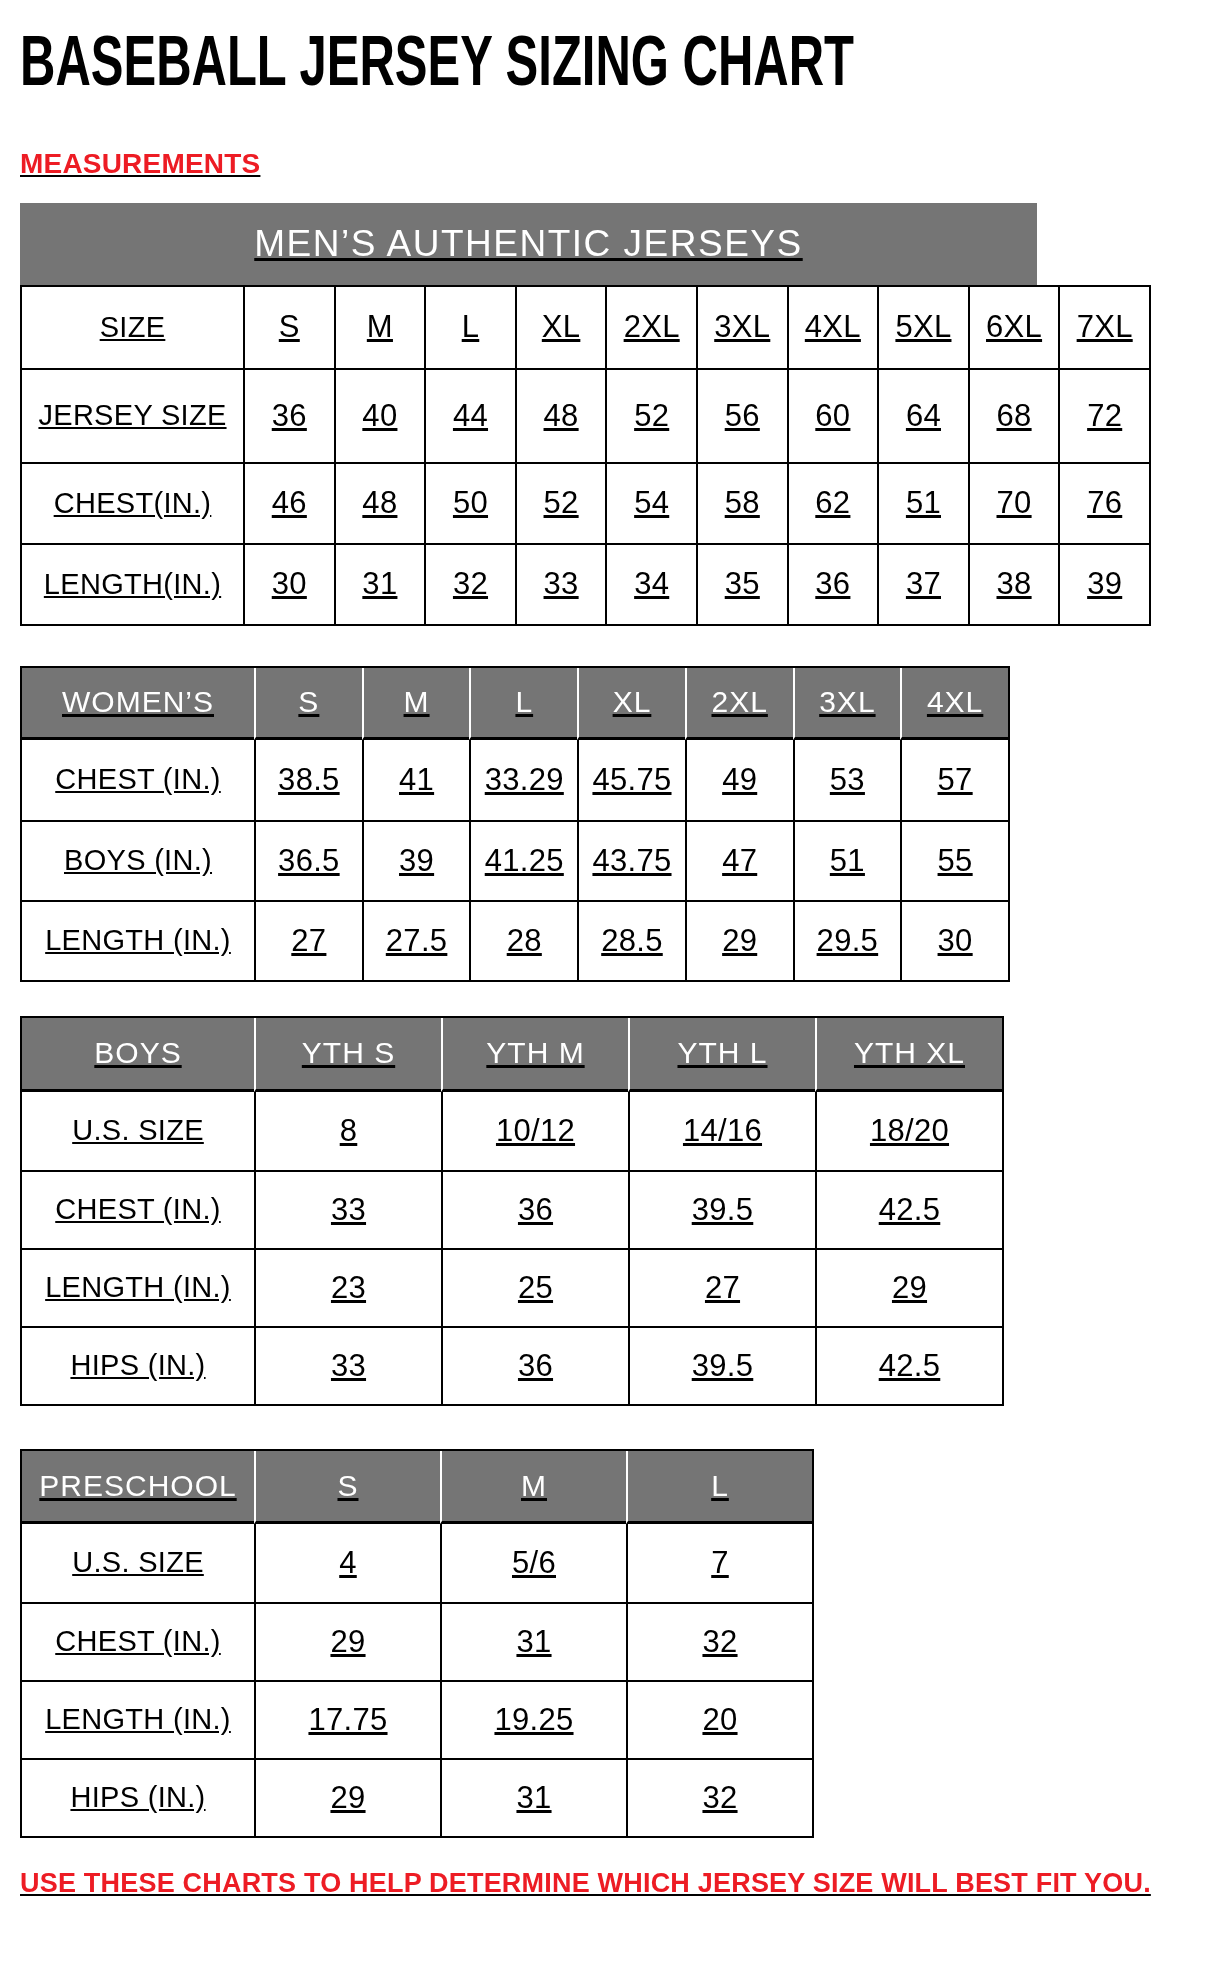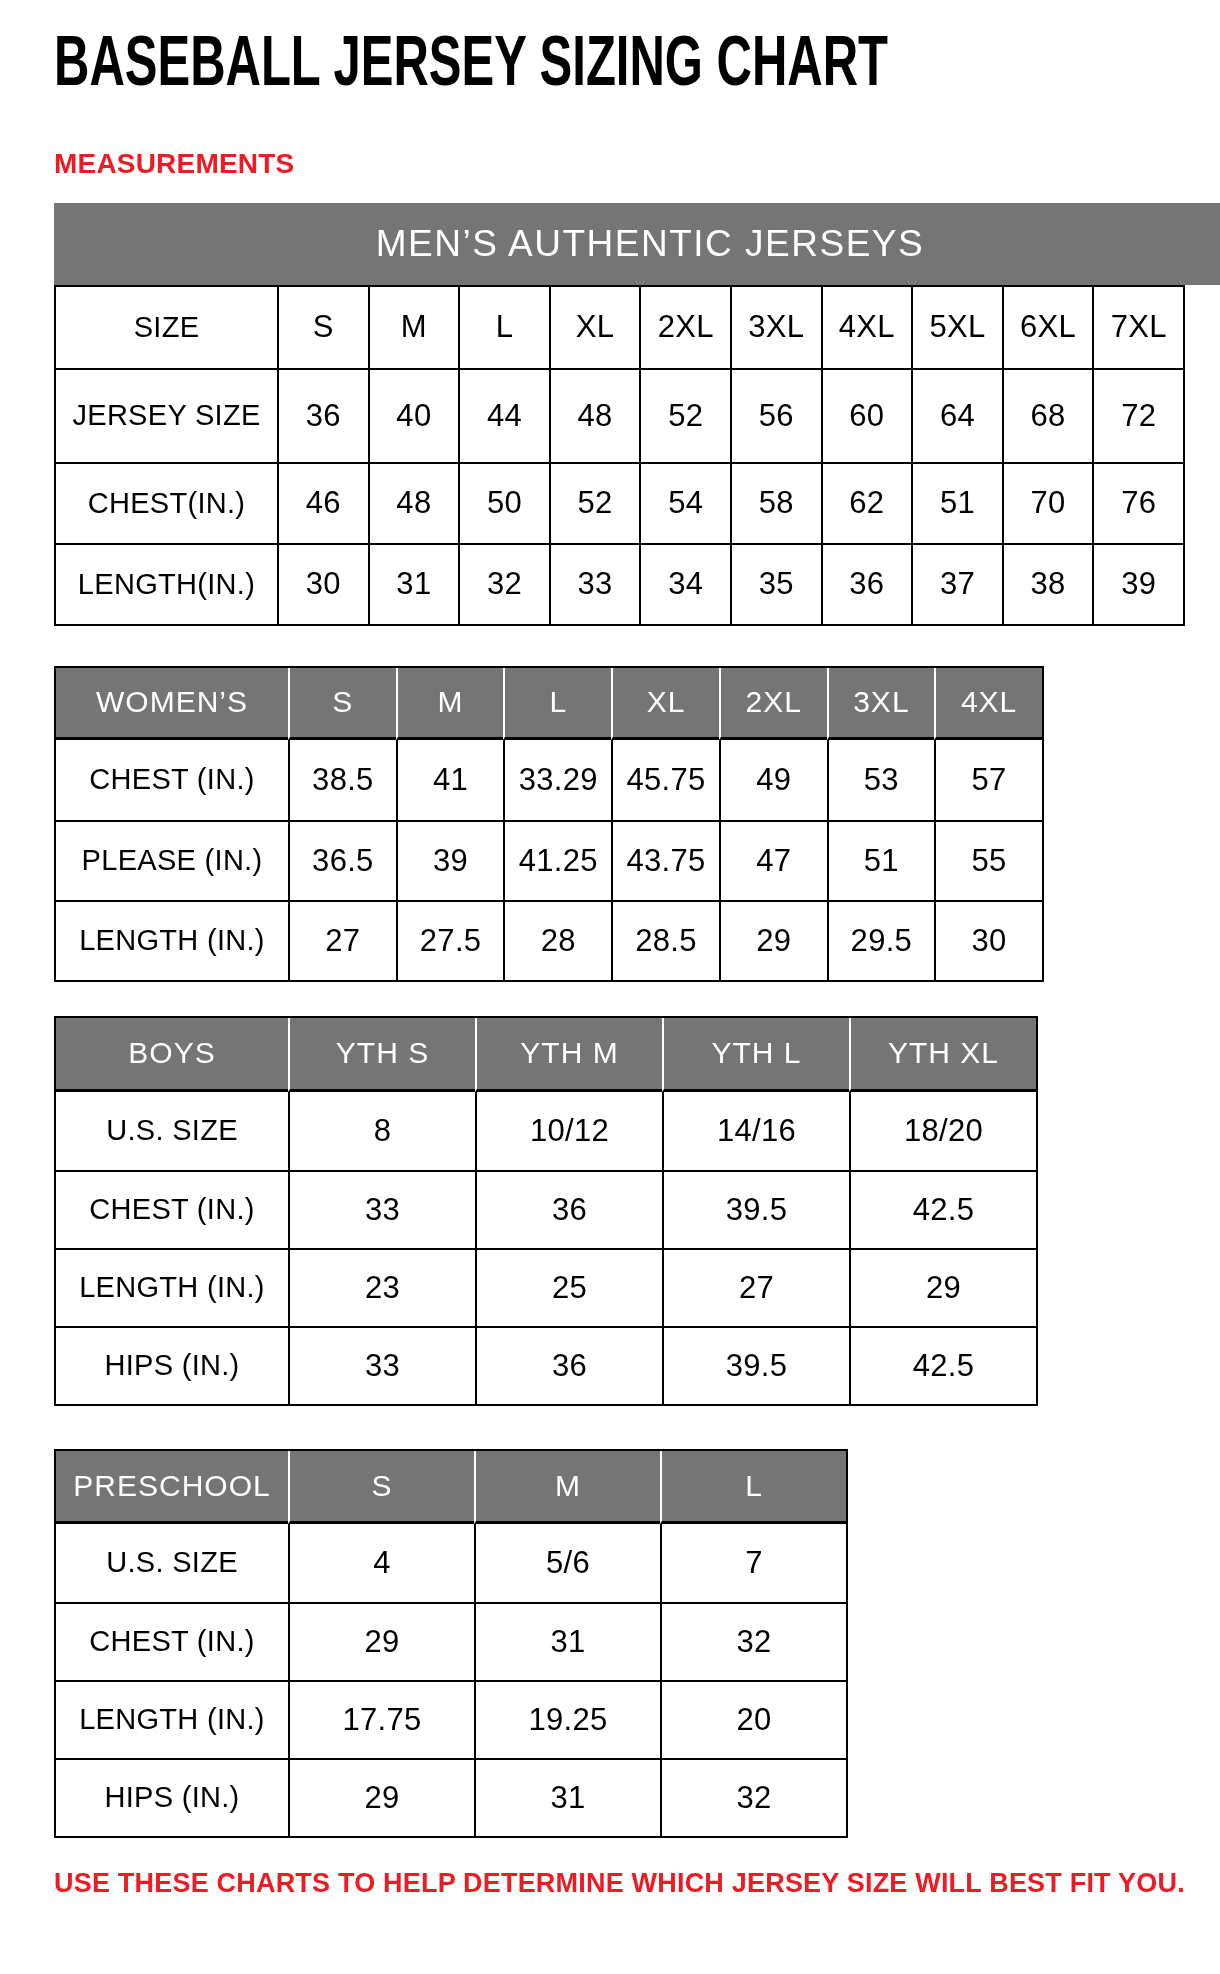--- a/index.html
+++ b/index.html
@@ -9,21 +9,21 @@
   }
   *{box-sizing:border-box;margin:0;padding:0;}
   html,body{background:#ffffff;}
   body{
     width:1220px;
     min-height:1974px;
     font-family:"Liberation Sans", sans-serif;
     color:var(--ink);
     position:relative;
   }
-  .page{padding:26px 0 0 54px;}
+  .page{padding:26px 0 0 20px;text-decoration:underline;}
 
   h1.title{
     font-size:70px;
     font-weight:bold;
     line-height:1.0;
     white-space:nowrap;
   }
   h1.title .squeeze{
     display:inline-block;
     transform:scaleX(0.70);
@@ -102,21 +102,21 @@
 </head>
 <body>
 
 <div class="page">
 
   <h1 class="title"><span class="squeeze">BASEBALL JERSEY SIZING CHART</span></h1>
 
   <p class="note"><br><span>MEASUREMENTS</span></p>
 
   <section class="tbl tbl-mens">
-      <div class="banner" style="width: 1192px; height: 82px;">MEN’S AUTHENTIC JERSEYS</div>
+      <div class="banner" style="width: 1017px; height: 82px;">MEN’S AUTHENTIC JERSEYS</div>
       <table style="width: 1131px;">
         <colgroup>
           <col style="width: 221px;">
           <col style="width: 90.6px;">
           <col style="width: 90.6px;">
           <col style="width: 90.6px;">
           <col style="width: 90.6px;">
           <col style="width: 90.6px;">
           <col style="width: 90.6px;">
           <col style="width: 90.6px;">
@@ -210,21 +210,21 @@
             <td class="rowlabel">CHEST (IN.)</td>
             <td>38.5</td>
             <td>41</td>
             <td>33.29</td>
             <td>45.75</td>
             <td>49</td>
             <td>53</td>
             <td>57</td>
           </tr>
           <tr style="height: 80px;">
-            <td class="rowlabel">PLEASE (IN.)</td>
+            <td class="rowlabel">BOYS (IN.)</td>
             <td>36.5</td>
             <td>39</td>
             <td>41.25</td>
             <td>43.75</td>
             <td>47</td>
             <td>51</td>
             <td>55</td>
           </tr>
           <tr style="height: 80px;">
             <td class="rowlabel">LENGTH (IN.)</td>

